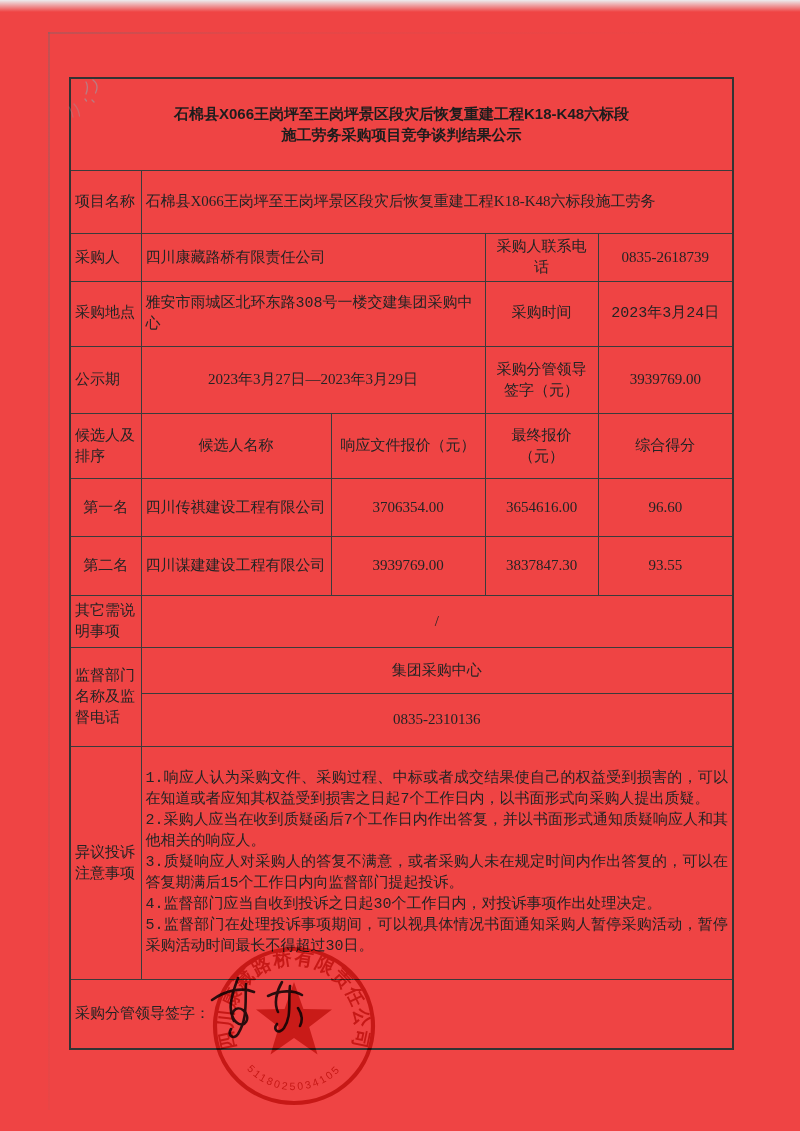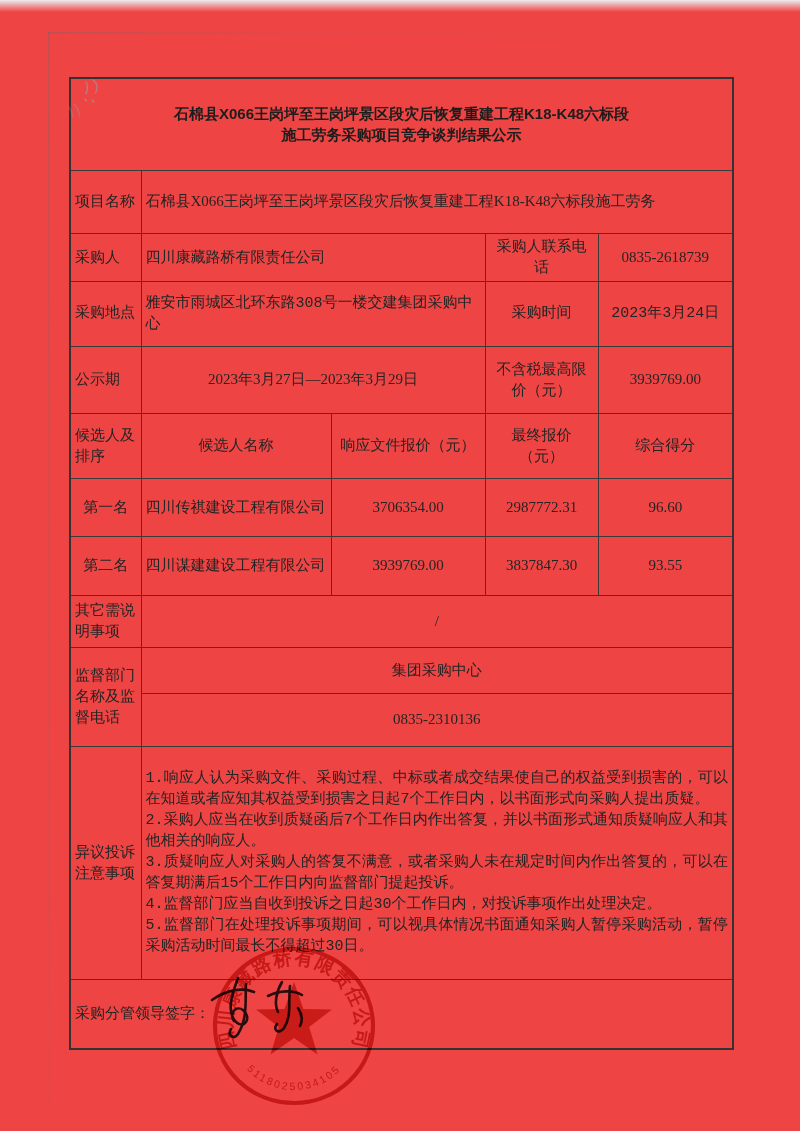--- a/index.html
+++ b/index.html
@@ -88,37 +88,37 @@
     <tr class="r-loc">
       <td class="lab">采购地点</td>
       <td colspan="2" class="val-left">雅安市雨城区北环东路308号一楼交建集团采购中心</td>
       <td class="cen">采购时间</td>
       <td class="cen">2023年3月24日</td>
     </tr>
 
     <tr class="r-pub">
       <td class="lab">公示期</td>
       <td colspan="2" class="cen">2023年3月27日—2023年3月29日</td>
-      <td class="cen">不含税最高限价（元）</td>
+      <td class="cen">采购分管领导签字（元）</td>
       <td class="cen">3939769.00</td>
     </tr>
 
     <tr class="r-head">
       <td class="lab">候选人及排序</td>
       <td class="cen">候选人名称</td>
       <td class="cen">响应文件报价（元）</td>
       <td class="cen">最终报价（元）</td>
       <td class="cen">综合得分</td>
     </tr>
 
     <tr class="r-c1">
       <td class="cen">第一名</td>
       <td class="val-left">四川传祺建设工程有限公司</td>
       <td class="cen">3706354.00</td>
-      <td class="cen">2987772.31</td>
+      <td class="cen">3654616.00</td>
       <td class="cen">96.60</td>
     </tr>
 
     <tr class="r-c2">
       <td class="cen">第二名</td>
       <td class="val-left">四川谋建建设工程有限公司</td>
       <td class="cen">3939769.00</td>
       <td class="cen">3837847.30</td>
       <td class="cen">93.55</td>
     </tr>

